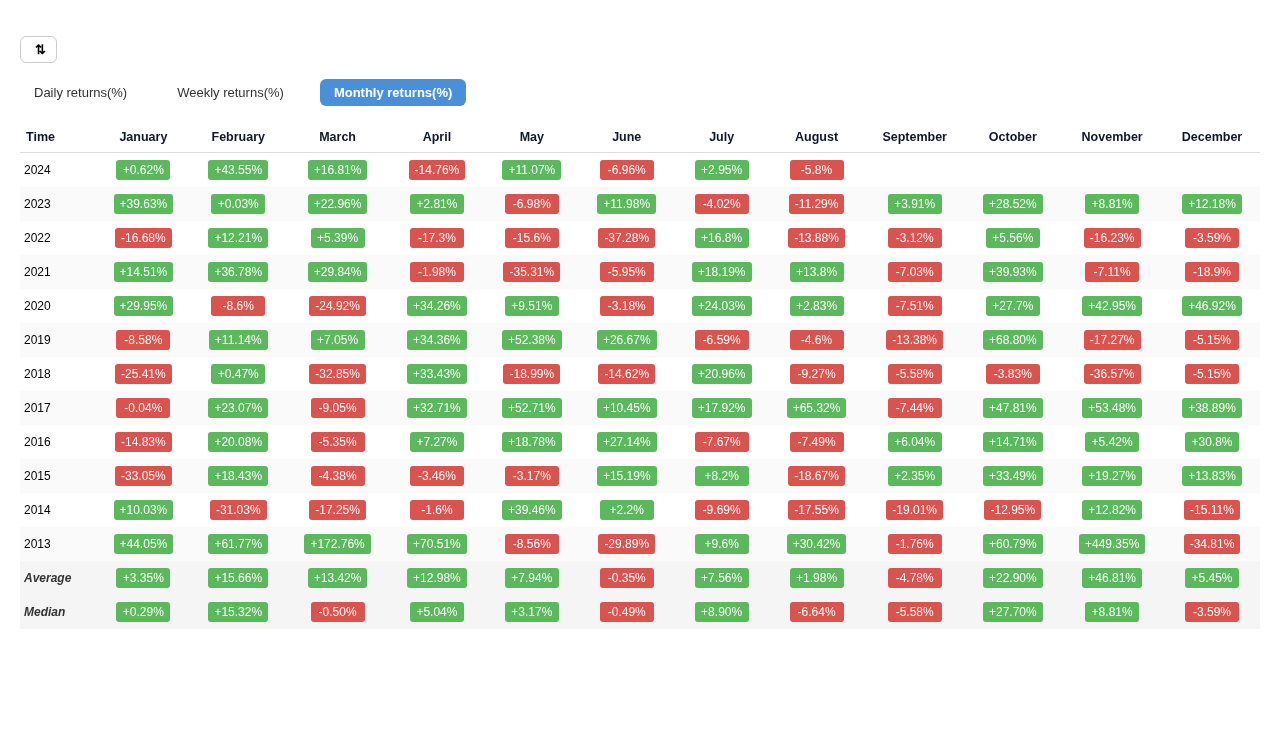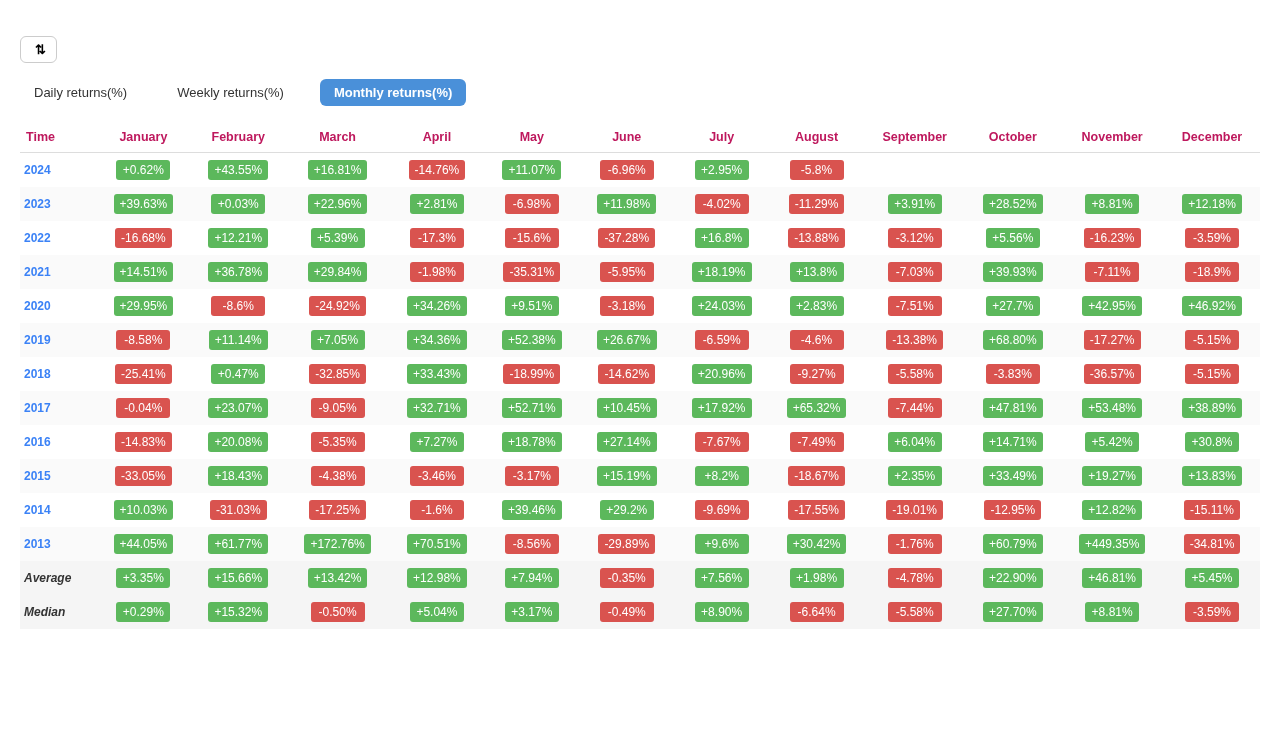--- a/index.html
+++ b/index.html
@@ -3,24 +3,24 @@
   <meta charset="utf-8">
   <style>
     * { box-sizing: border-box; margin: 0; padding: 0; }
     body { font-family: -apple-system, BlinkMacSystemFont, 'Segoe UI', sans-serif; background: #fff; padding: 20px; font-size: 13px; }
     h1 { font-size: 20px; font-weight: 700; margin-bottom: 16px; color: #111; }
     .toolbar { display: flex; align-items: center; gap: 8px; margin-bottom: 16px; }
     .ticker-select { display: flex; align-items: center; gap: 4px; border: 1px solid #ccc; border-radius: 6px; padding: 5px 10px; font-size: 13px; font-weight: 600; cursor: pointer; background: #fff; }
     .tab-btn { padding: 6px 14px; border-radius: 6px; border: none; cursor: pointer; font-size: 13px; background: transparent; color: #333; }
     .tab-btn.active { background: #4a90d9; color: #fff; font-weight: 600; }
     table { border-collapse: collapse; width: 100%; font-size: 12.5px; }
-    th { font-weight: 600; padding: 8px 6px; text-align: center; color: #be185d; border-bottom: 1px solid #ddd; white-space: nowrap; }
+    th { font-weight: 600; padding: 8px 6px; text-align: center; color: #0f172a; border-bottom: 1px solid #ddd; white-space: nowrap; }
     th:first-child { text-align: left; }
     td { padding: 7px 6px; text-align: center; font-size: 12px; white-space: nowrap; }
-    td:first-child { text-align: left; font-weight: 700; color: #3b82f6; padding-left: 4px; }
+    td:first-child { text-align: left; font-weight: 400; color: #000000; padding-left: 4px; }
     .pos { background-color: #5cb85c; color: #fff; border-radius: 3px; }
     .neg { background-color: #d9534f; color: #fff; border-radius: 3px; }
     .avg-row td, .med-row td { background: #f5f5f5 !important; font-weight: 500; color: #333; }
     .avg-row td:first-child, .med-row td:first-child { font-weight: 700; font-style: italic; }
     tr:nth-child(even) { background: #fafafa; }
     .cell-val { display: inline-block; padding: 3px 6px; border-radius: 3px; min-width: 54px; }
   </style>
 </head>
 <body>
 
@@ -209,21 +209,21 @@
           <td><span class="cell-val pos">+19.27%</span></td>
           <td><span class="cell-val pos">+13.83%</span></td>
         </tr>
         <tr>
           <td>2014</td>
           <td><span class="cell-val pos">+10.03%</span></td>
           <td><span class="cell-val neg">-31.03%</span></td>
           <td><span class="cell-val neg">-17.25%</span></td>
           <td><span class="cell-val neg">-1.6%</span></td>
           <td><span class="cell-val pos">+39.46%</span></td>
-          <td><span class="cell-val pos">+29.2%</span></td>
+          <td><span class="cell-val pos">+2.2%</span></td>
           <td><span class="cell-val neg">-9.69%</span></td>
           <td><span class="cell-val neg">-17.55%</span></td>
           <td><span class="cell-val neg">-19.01%</span></td>
           <td><span class="cell-val neg">-12.95%</span></td>
           <td><span class="cell-val pos">+12.82%</span></td>
           <td><span class="cell-val neg">-15.11%</span></td>
         </tr>
         <tr>
           <td>2013</td>
           <td><span class="cell-val pos">+44.05%</span></td>

